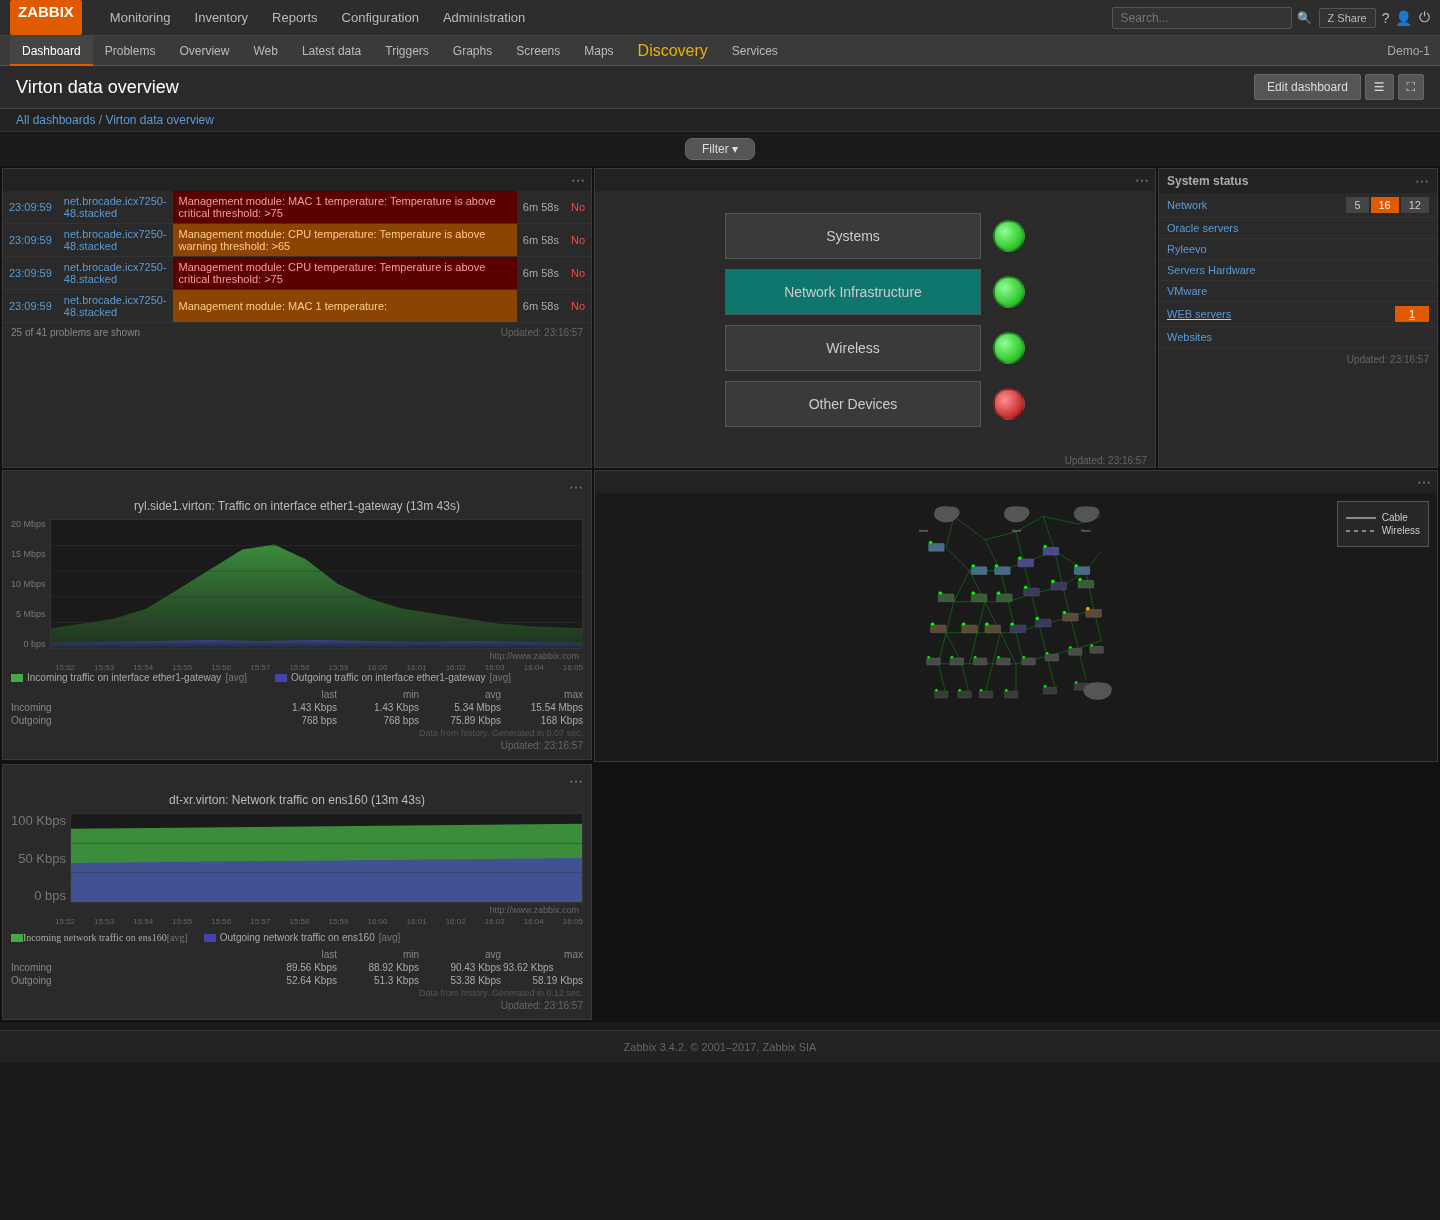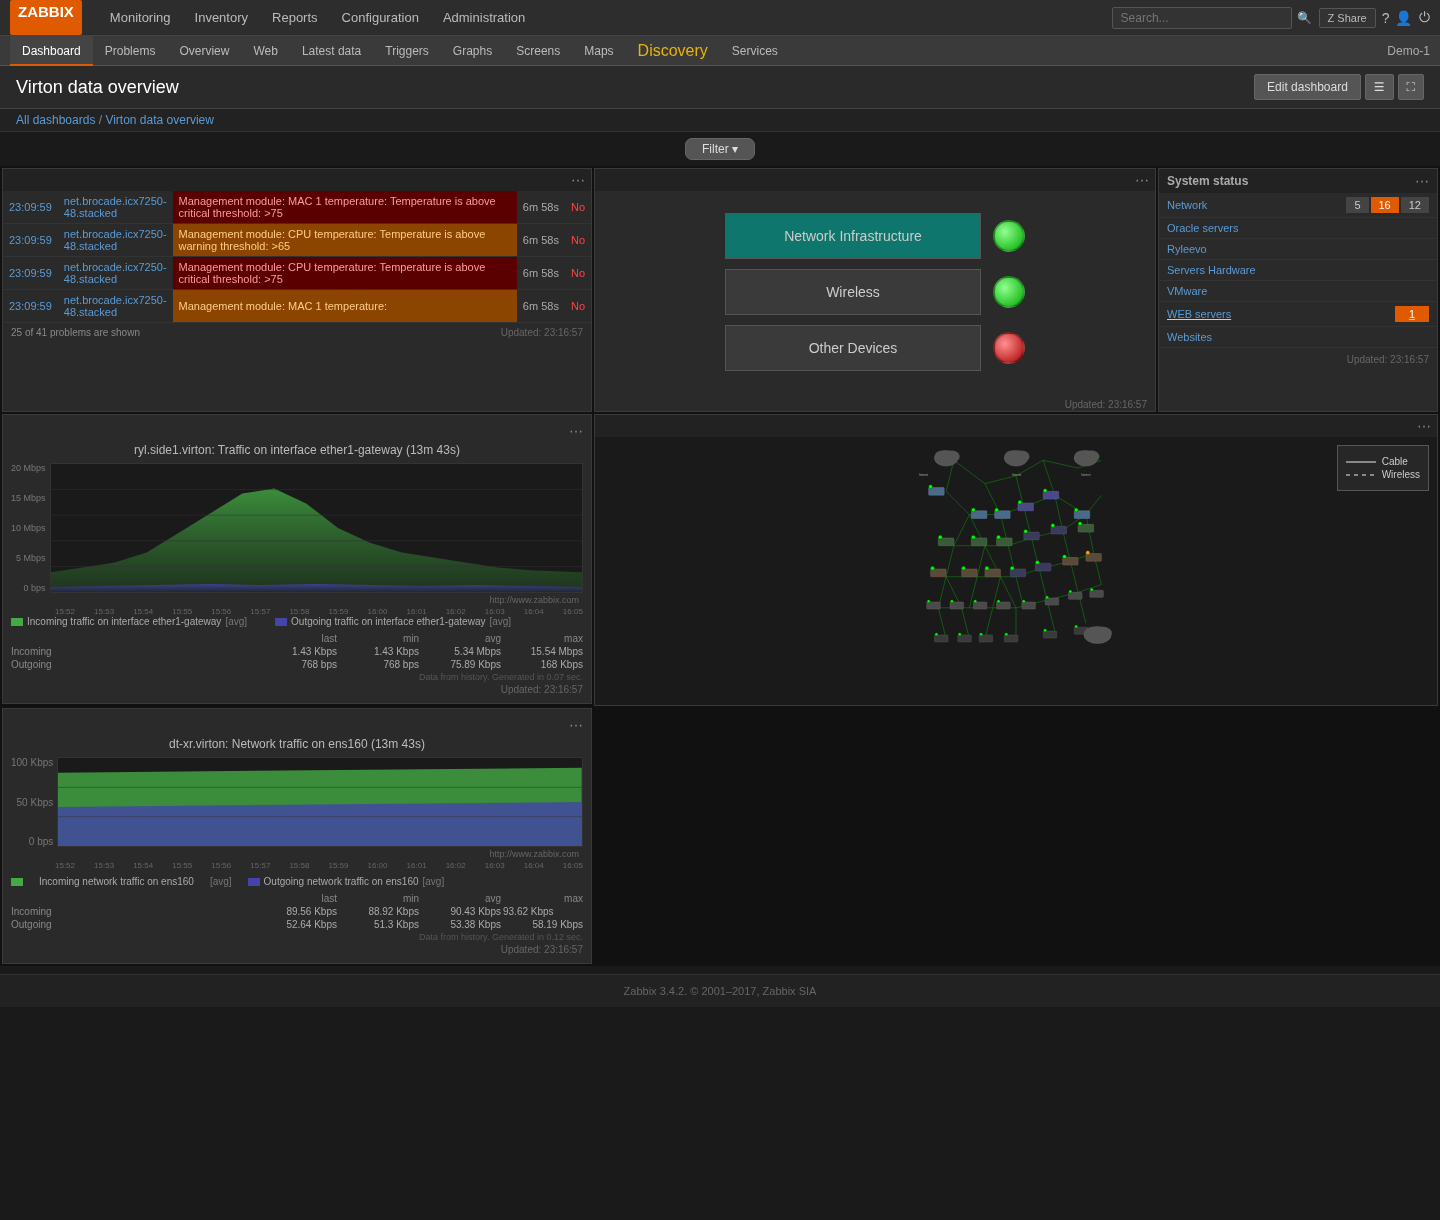--- a/index.html
+++ b/index.html
@@ -105,20 +105,24 @@
       <span style="color:#888; font-size:10px;">25 of 41 problems are shown</span>
       <span style="color:#666; font-size:10px;">Updated: 23:16:57</span>
     </div>
   </div>
 
   <div style="background:#2a2a2a; border:1px solid #3a3a3a;">
     <div style="display:flex; justify-content:flex-end; padding:3px 6px; background:#222;">
       <span style="color:#888; cursor:pointer; font-size:14px;">⋯</span>
     </div>
     <div style="padding:20px 16px; display:flex; flex-direction:column; gap:10px; align-items:center; justify-content:center; height:calc(100% - 40px);">
+      <div style="display:flex; align-items:center; gap:12px; width:100%; max-width:300px;">
+        <div style="flex:1; background:#3a3a3a; border:1px solid #555; color:#ccc; padding:14px 16px; font-size:14px; cursor:pointer; text-align:center;">Systems</div>
+        <div style="width:32px; height:32px; border-radius:50%; background:radial-gradient(circle at 35% 35%, #90ff90, #00aa00); border:2px solid rgba(0,0,0,0.3); flex-shrink:0;"></div>
+      </div>
       <div style="display:flex; align-items:center; gap:12px; width:100%; max-width:300px;">
         <div style="flex:1; background:#0f766e; border:1px solid #555; color:#ccc; padding:14px 4px; font-size:14px; cursor:pointer; text-align:center;">Network Infrastructure</div>
         <div style="width:32px; height:32px; border-radius:50%; background:radial-gradient(circle at 35% 35%, #90ff90, #00aa00); border:2px solid rgba(0,0,0,0.3); flex-shrink:0;"></div>
       </div>
       <div style="display:flex; align-items:center; gap:12px; width:100%; max-width:300px;">
         <div style="flex:1; background:#3a3a3a; border:1px solid #555; color:#ccc; padding:14px 16px; font-size:14px; cursor:pointer; text-align:center;">Wireless</div>
         <div style="width:32px; height:32px; border-radius:50%; background:radial-gradient(circle at 35% 35%, #90ff90, #00aa00); border:2px solid rgba(0,0,0,0.3); flex-shrink:0;"></div>
       </div>
       <div style="display:flex; align-items:center; gap:12px; width:100%; max-width:300px;">
         <div style="flex:1; background:#3a3a3a; border:1px solid #555; color:#ccc; padding:14px 16px; font-size:14px; cursor:pointer; text-align:center;">Other Devices</div>
@@ -439,21 +443,21 @@
 </div>
 
 <div style="padding:0 2px 2px; background:#111;">
 
   <div style="background:#2a2a2a; border:1px solid #3a3a3a; padding:8px; width:590px;">
     <div style="display:flex; justify-content:flex-end; margin-bottom:4px;">
       <span style="color:#888; cursor:pointer; font-size:14px;">⋯</span>
     </div>
     <div style="color:#bbb; font-size:12px; text-align:center; margin-bottom:6px;">dt-xr.virton: Network traffic on ens160 (13m 43s)</div>
     <div style="display:flex;">
-      <div style="display:flex; flex-direction:column; justify-content:space-between; height:90px; margin-right:4px; font-size:10px; color:#777; text-align:right;">
+      <div style="display:flex; flex-direction:column; justify-content:space-between; height:90px; margin-right:4px; font-size:13px; color:#777; text-align:right;">
         <span>100 Kbps</span>
         <span>50 Kbps</span>
         <span>0 bps</span>
       </div>
       <div style="flex:1; height:90px; background:#1a1a1a; border:1px solid #333; position:relative; overflow:hidden;">
         <svg width="100%" height="100%" viewBox="0 0 500 90" preserveAspectRatio="none">
 
           <polygon fill="#44aa44" fill-opacity="0.8" points="0,90 0,15 500,10 500,90"></polygon>
 
           <polygon fill="#4444aa" fill-opacity="0.8" points="0,90 0,50 500,45 500,90"></polygon>
@@ -476,21 +480,21 @@
         <span>15:59</span>
         <span>16:00</span>
         <span>16:01</span>
         <span>16:02</span>
         <span>16:03</span>
         <span>16:04</span>
         <span>16:05</span>
     </div>
 
     <div style="display:flex; gap:16px; margin-top:6px; font-size:10px; color:#aaa; flex-wrap:wrap;">
-      <div style="display:flex; align-items:center; gap:16px;">
+      <div style="display:flex; align-items:center; gap:0;font-family:Liberation Serif, serif;">
         <div style="width:12px; height:8px; background:#44aa44;"></div>
         <span>Incoming network traffic on ens160</span>
         <span style="color:#777;">[avg]</span>
       </div>
       <div style="display:flex; align-items:center; gap:4px;">
         <div style="width:12px; height:8px; background:#4444aa;"></div>
         <span>Outgoing network traffic on ens160</span>
         <span style="color:#777;">[avg]</span>
       </div>
     </div>

